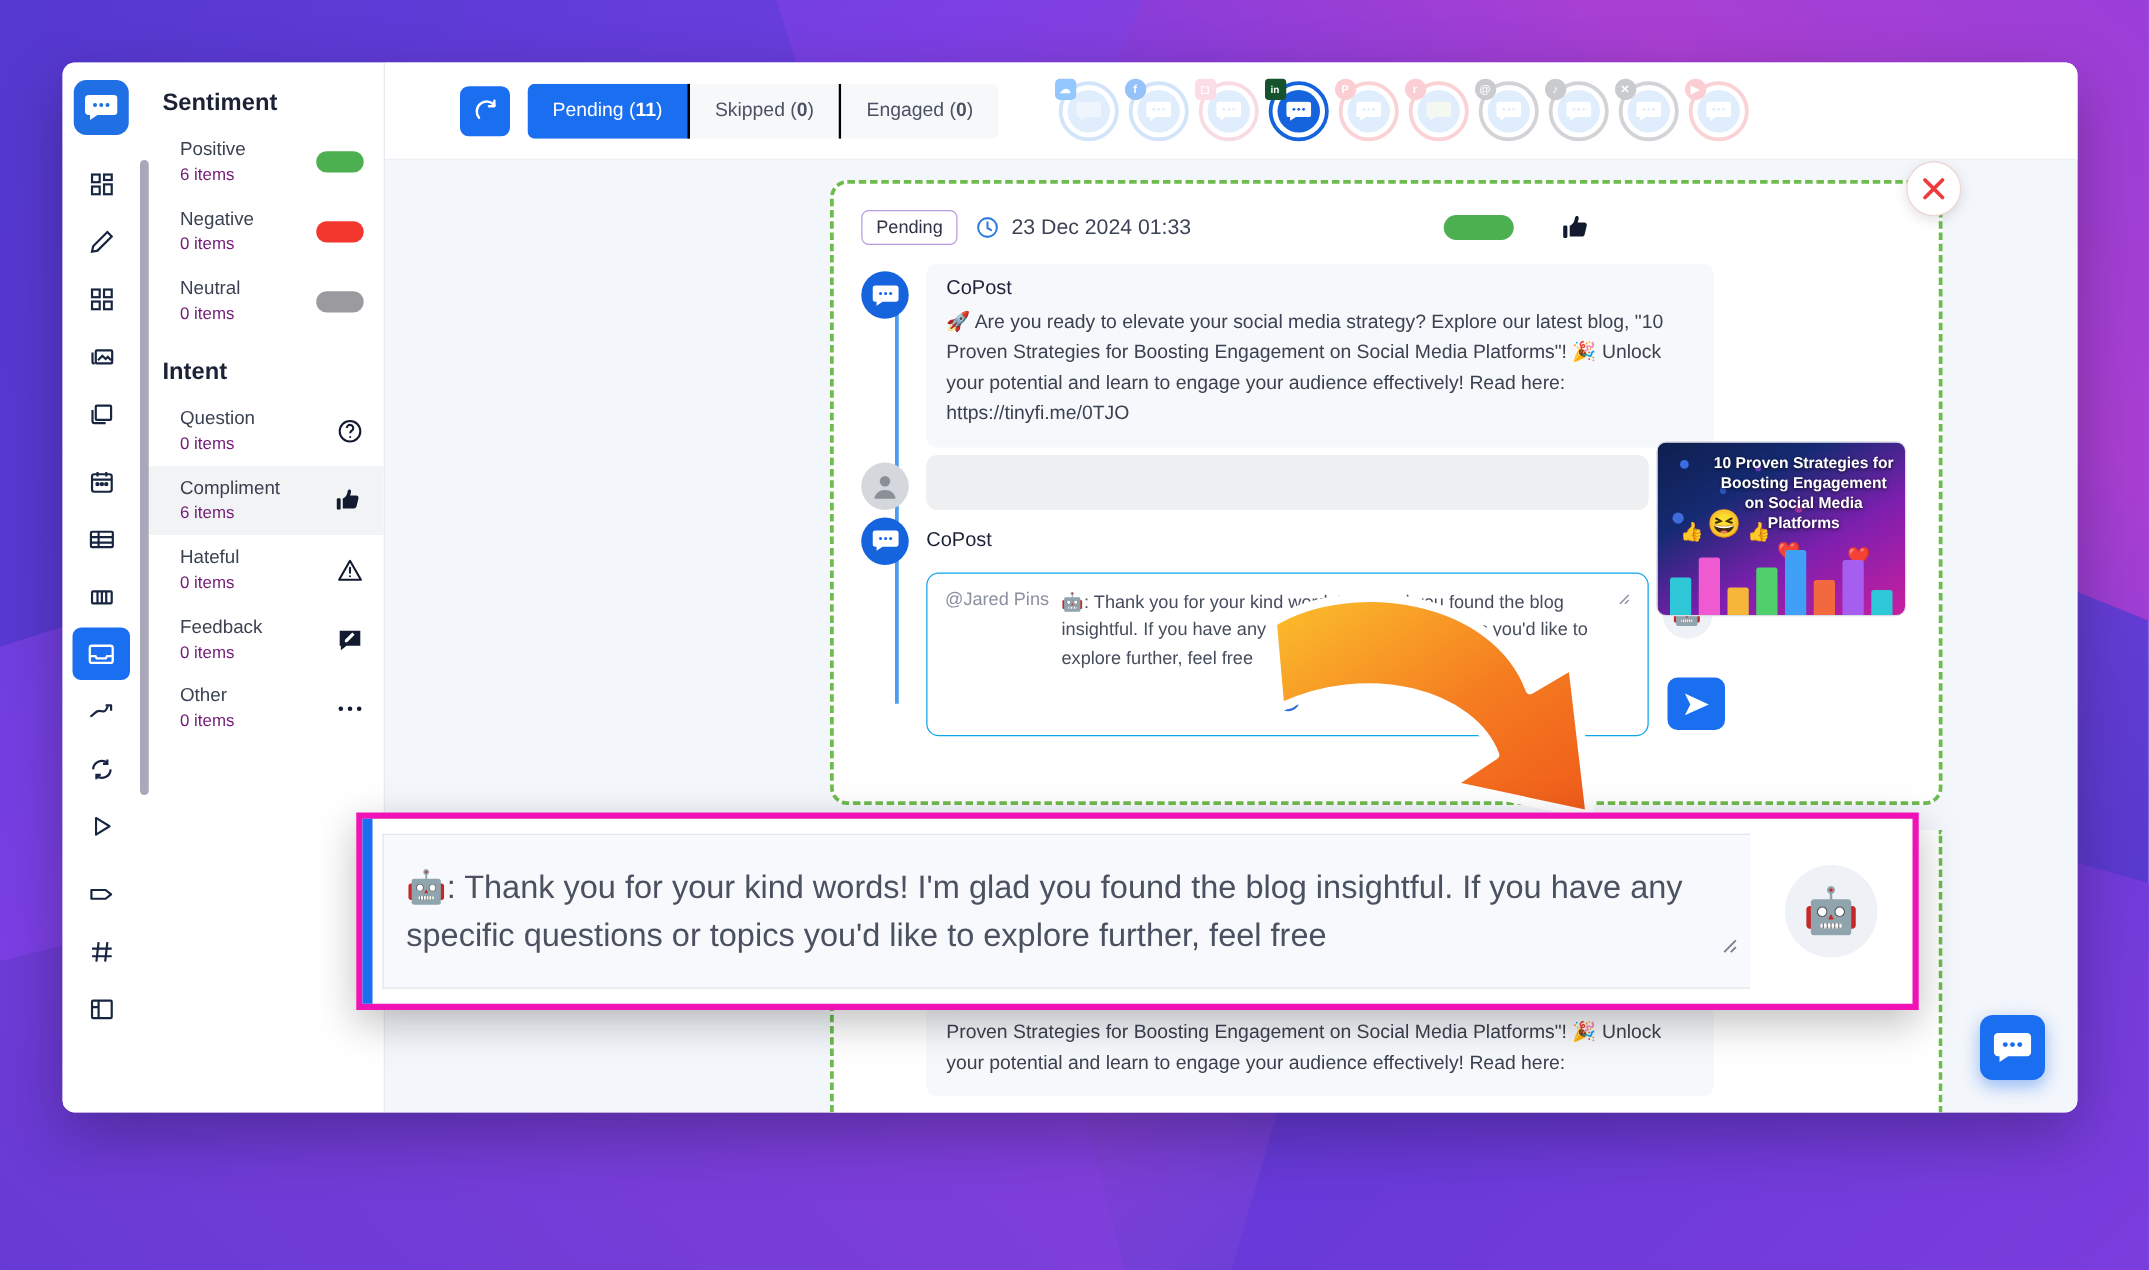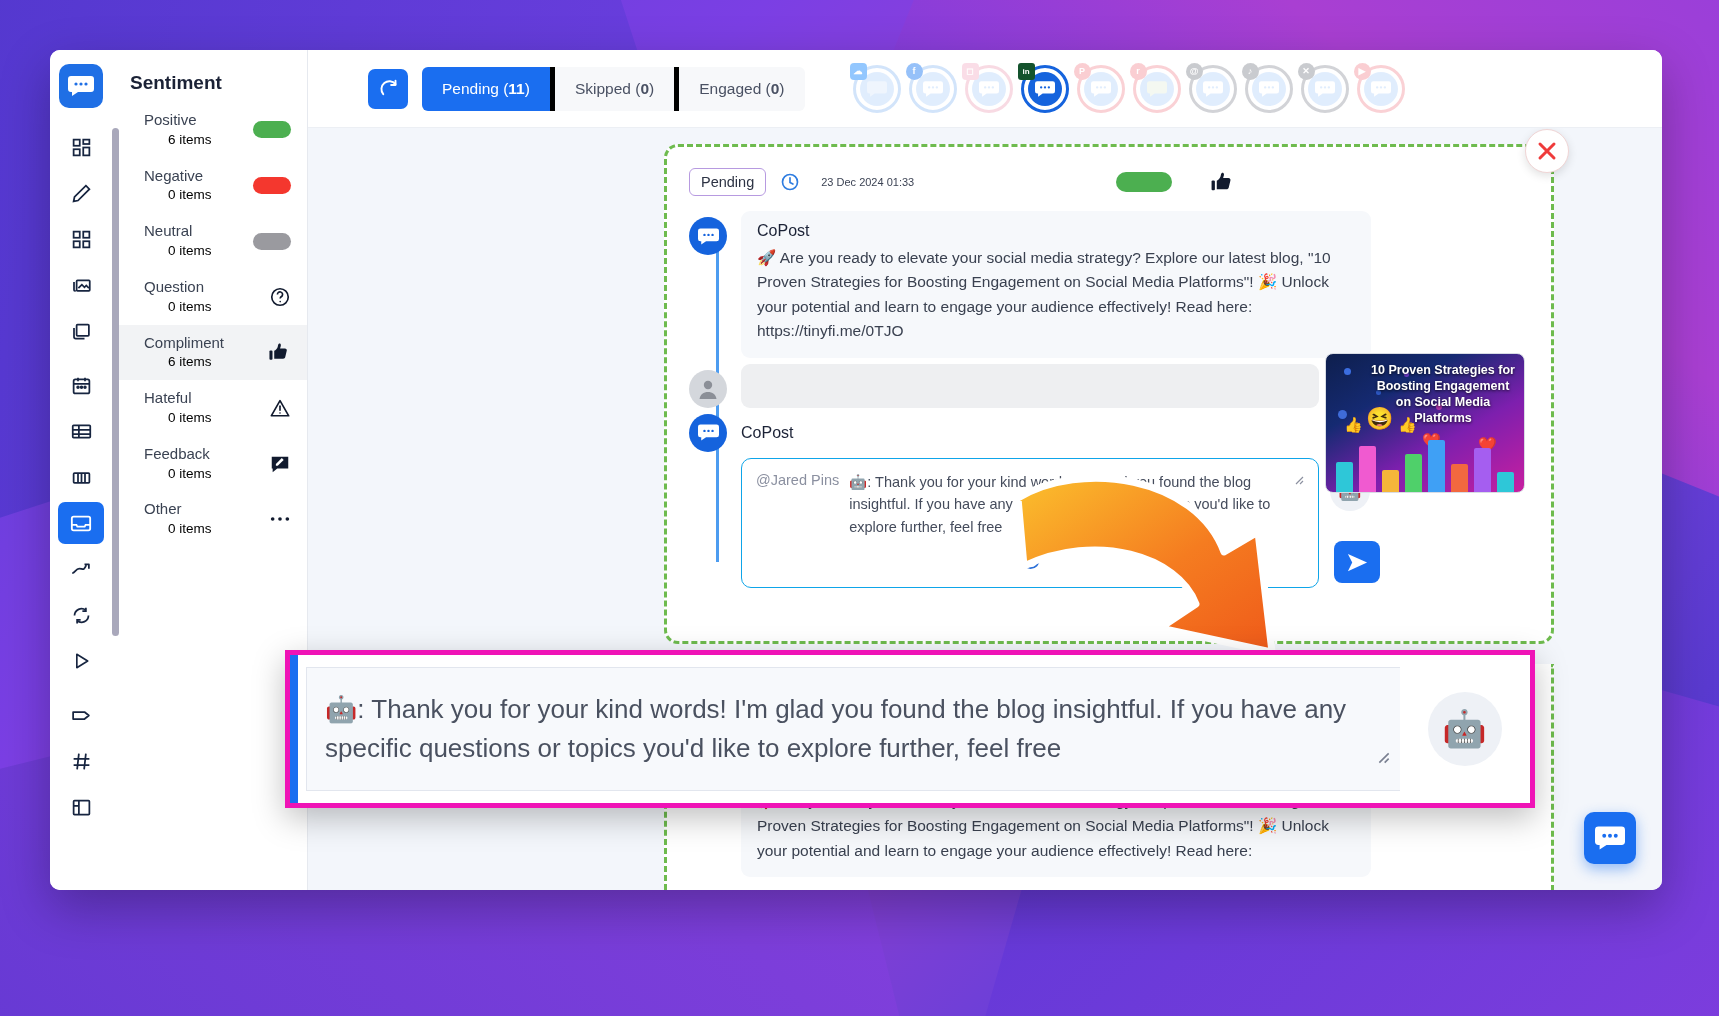--- a/index.html
+++ b/index.html
@@ -90,21 +90,21 @@
   }
   .filter-group-title.second { padding-top: 18px; }
   .filter-row {
     display: flex; align-items: center; justify-content: space-between;
     padding: 9px 16px 9px 32px;
     cursor: pointer;
   }
   .filter-row.selected { background: #f2f3f5; }
   .filter-row .fr-text { line-height: 1.25; }
   .filter-label { font-size: 15px; color: #3a4252; }
-  .filter-count { font-size: 13.5px; color: #000000; margin-top: 2px; margin-left: 24px; }
+  .filter-count { font-size: 13.5px; color: #701a75; margin-top: 2px; }
   .pill { width: 38px; height: 17px; border-radius: 9px; }
   .fr-icon { color: #111a2e; display: flex; align-items: center; }
 
   
   .panel-scrollbar {
     position: absolute; left: 0px; top: 78px;
     width: 7px; height: 508px; border-radius: 4px;
     background: #a9a8bb;
   }
 
@@ -126,21 +126,21 @@
   .refresh-btn {
     width: 40px; height: 40px; border-radius: 7px;
     background: #1a6ef0; color: #fff;
     display: flex; align-items: center; justify-content: center;
     cursor: pointer; flex: 0 0 auto;
   }
   .tabs { display: flex; border-radius: 6px; overflow: hidden; flex: 0 0 auto; }
   .tab {
     padding: 13px 20px; font-size: 15.5px; color: #4a5163;
     background: #f7f8fa; cursor: pointer;
-    border-right: 5px solid #000000;
+    border-right: 2px solid #000000;
     white-space: nowrap;
   }
   .tab:last-child { border-right: none; }
   .tab.active { background: #1a6ef0; color: #ffffff; }
   .tab b { font-weight: bold; }
 
   .accounts { display: flex; align-items: center; gap: 8px; margin-left: 34px; }
   .acct {
     width: 48px; height: 48px; border-radius: 50%;
     display: flex; align-items: center; justify-content: center;
@@ -178,21 +178,21 @@
     border: 3px dashed #6ebb4e;
     border-radius: 14px;
     padding: 18px 22px;
   }
   .card-head { display: flex; align-items: center; gap: 14px; height: 34px; }
   .status-chip {
     border: 1px solid #b79ae0; border-radius: 6px;
     padding: 5px 11px; font-size: 14.5px; color: #2d3344;
     background: #fff;
   }
-  .clock-date { display: flex; align-items: center; gap: 21px; font-size: 11px; color: #3c4354; }
+  .clock-date { display: flex; align-items: center; gap: 9px; font-size: 17px; color: #3c4354; }
   .head-pill { width: 56px; height: 20px; border-radius: 10px; background: #4caf50; margin-left: 188px; }
   .head-thumb { margin-left: 24px; color: #111a2e; display: flex; }
   .close-x {
     position: absolute; right: -18px; top: -18px;
     width: 44px; height: 44px; border-radius: 50%;
     background: #fff; border: 1px solid #f0d5d5;
     display: flex; align-items: center; justify-content: center;
     box-shadow: 0 3px 10px rgba(0,0,0,.12);
     cursor: pointer;
   }
@@ -469,20 +469,21 @@
       </div>
 
       <div class="filter-row">
         <div class="fr-text">
           <div class="filter-label">Neutral</div>
           <div class="filter-count">0 items</div>
         </div>
         <div class="pill" style="background:#9a9a9f"></div>
       </div>
 
+      <div class="filter-group-title second">Intent</div>
 
       <div class="filter-row">
         <div class="fr-text">
           <div class="filter-label">Question</div>
           <div class="filter-count">0 items</div>
         </div>
         <span class="fr-icon">
           <svg width="22" height="22" viewBox="0 0 24 24" fill="none" stroke="currentColor" stroke-width="1.8">
             <circle cx="12" cy="12" r="9"></circle>
               <path d="M9.2 9.2a2.8 2.8 0 115.3 1.3c-.4.9-1.5 1.3-2 2-.3.4-.3.8-.3 1.2"></path>

